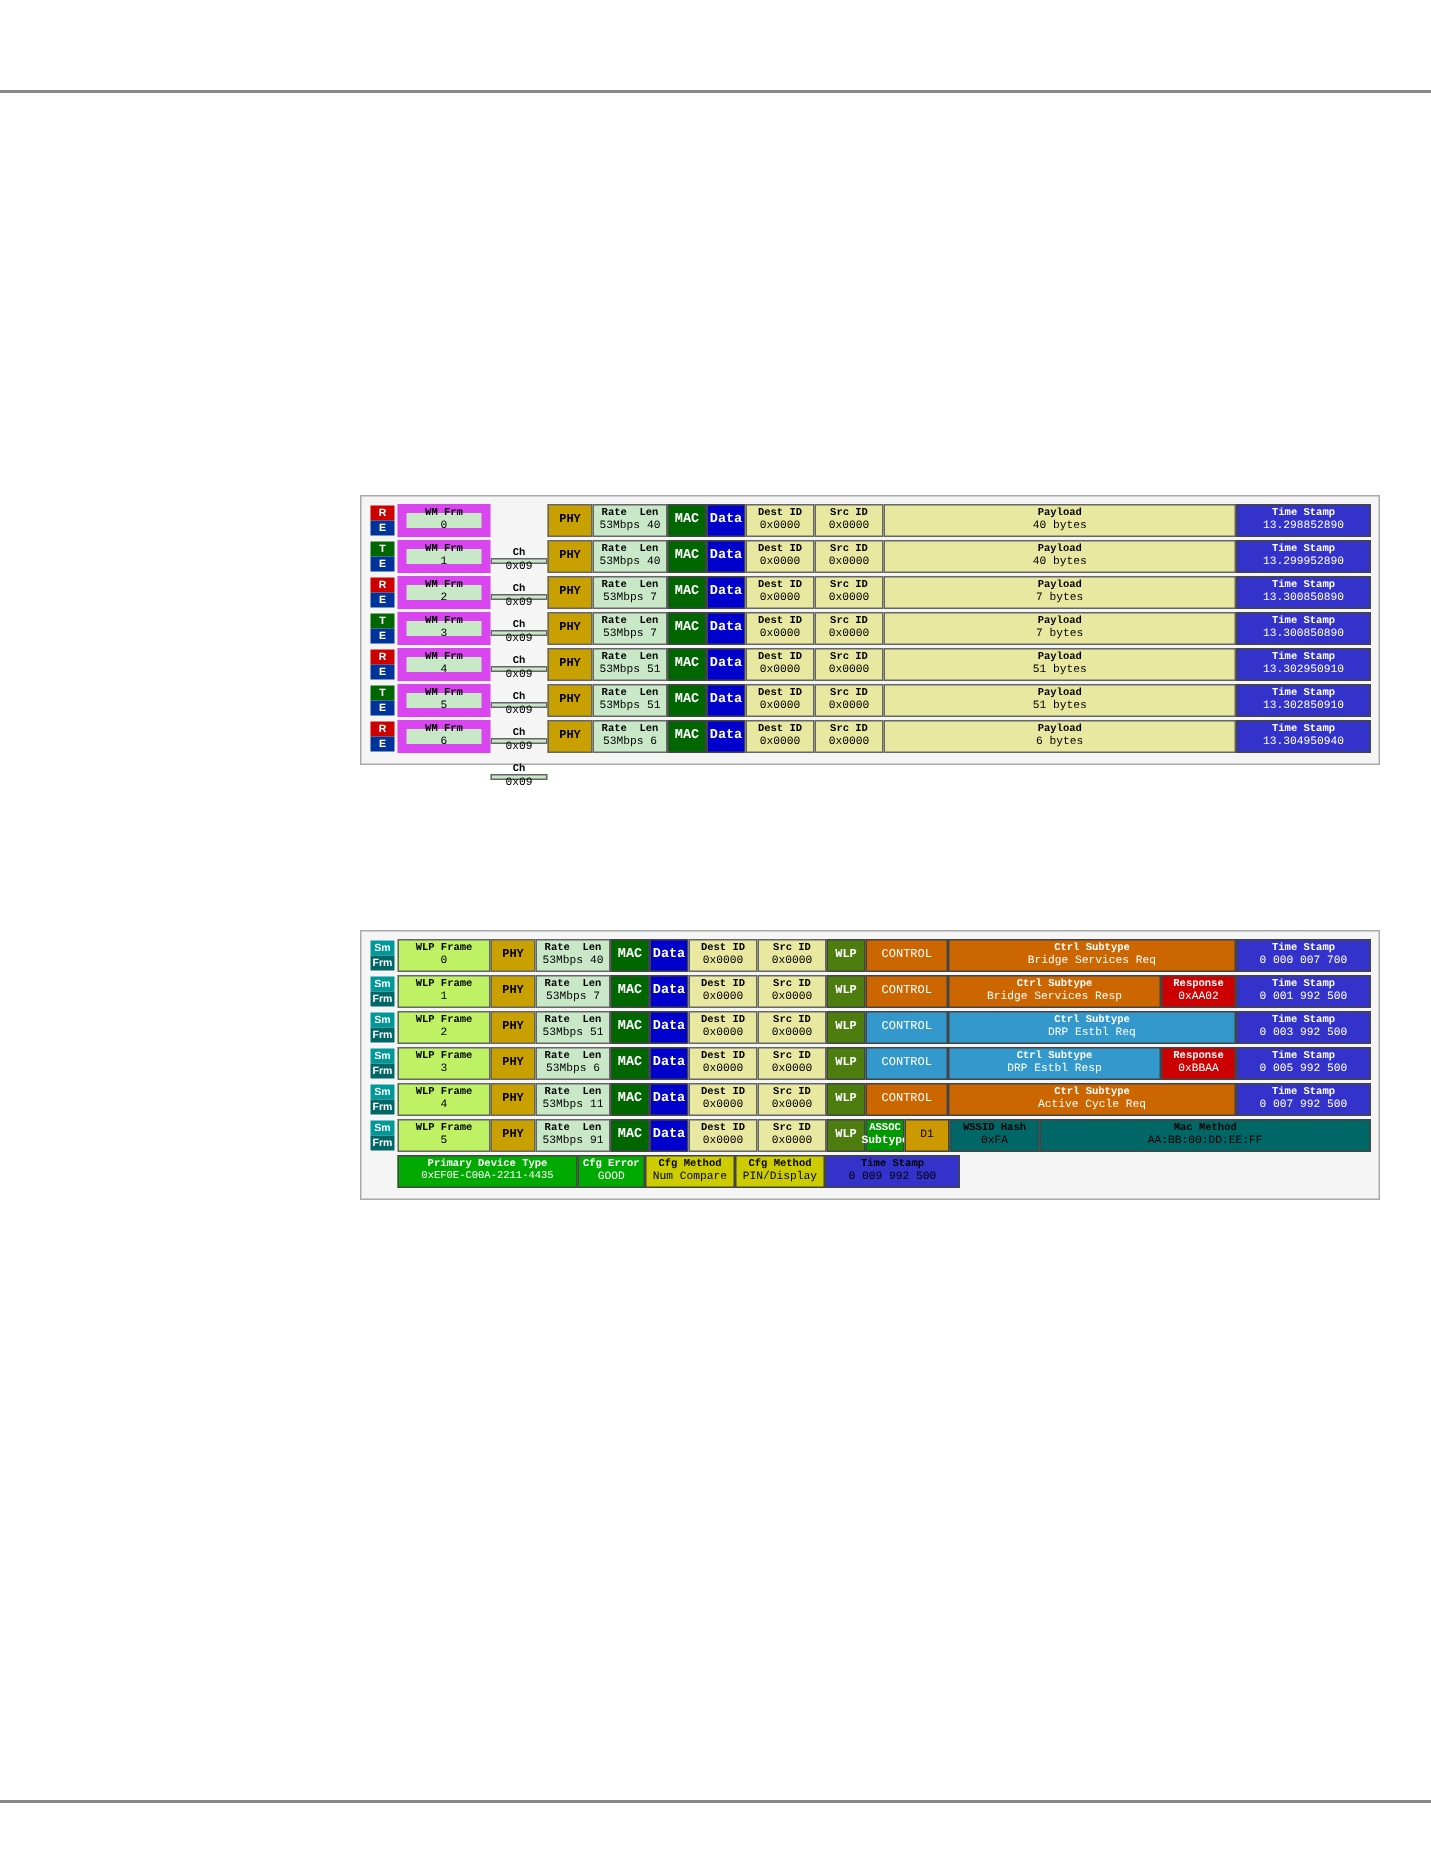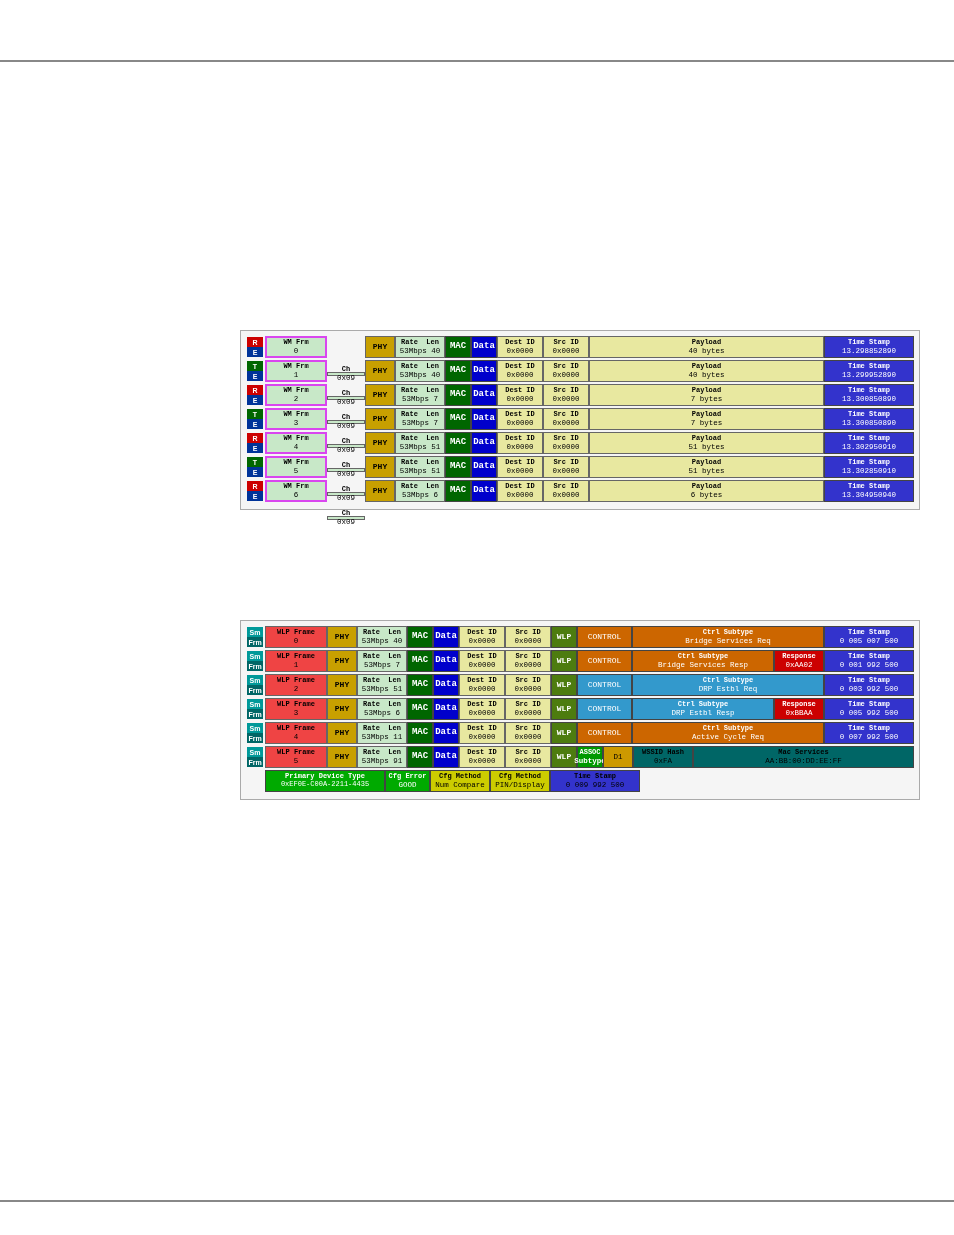--- a/index.html
+++ b/index.html
@@ -105,21 +105,21 @@
     }
 
     .bg-red { background: #cc0000; }
     .bg-blue-dark { background: #003399; }
     .bg-green-dark { background: #006600; }
 
     
     .wm-frm {
       width: 62px;
       background: #c8e8c8;
-      border: 2px solid #d946ef;
+      border: 6px solid #d946ef;
     }
     
     .ch-cell {
       width: 38px;
       background: #c8e8c8;
       border: 1px solid #666;
       margin-top: 36px;
     }
     
     .phy-cell {
@@ -178,21 +178,21 @@
       background: #3333cc;
       color: #fff;
       border: 1px solid #444;
     }
     .timestamp-cell .cell-label { color: #fff; }
     .timestamp-cell .cell-value { color: #fff; }
 
     
     .wlp-frm {
       width: 62px;
-      background: #ef4444;
+      background: #bef264;
       border: 1px solid #666;
     }
     .wlp-cell {
       width: 26px;
       background: #4d7c0f;
       color: #fff;
       border: 1px solid #444;
       font-weight: bold;
       font-size: 8px;
     }
@@ -606,21 +606,21 @@
       <span class="cell-value">0x0000</span>
     </div>
     <div class="cell wlp-cell">WLP</div>
     <div class="cell control-cell">CONTROL</div>
     <div class="cell ctrl-sub-cell">
       <span class="cell-label" style="color:#fff;">Ctrl Subtype</span>
       <span class="cell-value" style="color:#fff;text-align:center;">Bridge Services Req</span>
     </div>
     <div class="cell timestamp-cell">
       <span class="cell-label">Time Stamp</span>
-      <span class="cell-value">0  005 007 500</span>
+      <span class="cell-value">0  000 007 700</span>
     </div>
   </div>
 
   <div class="frame-row">
     <div class="side-ind">
       <div class="ind-top sm-ind">Sm</div>
       <div class="ind-bot frm-ind">Frm</div>
     </div>
     <div class="cell wlp-frm">
       <span class="cell-label">WLP Frame</span>
@@ -799,21 +799,21 @@
       <span class="cell-value" style="color:#fff;">Subtype</span>
     </div>
     <div class="cell" style="width:30px; background:#cc9900; color:#000; border:1px solid #444;">
       <span class="cell-value">D1</span>
     </div>
     <div class="cell wssid-cell">
       <span class="cell-label">WSSID Hash</span>
       <span class="cell-value">0xFA</span>
     </div>
     <div class="cell mac-addr-cell">
-      <span class="cell-label">Mac Services</span>
+      <span class="cell-label">Mac Method</span>
       <span class="cell-value">AA:BB:00:DD:EE:FF</span>
     </div>
   </div>
 
   <div class="extra-row">
     <div class="cell primary-dev">
       <span class="cell-label" style="color:#fff;">Primary Device Type</span>
       <span class="cell-value" style="color:#fff; font-size:7px;">0xEF0E-C00A-2211-4435</span>
     </div>
     <div class="cell cfg-error">

